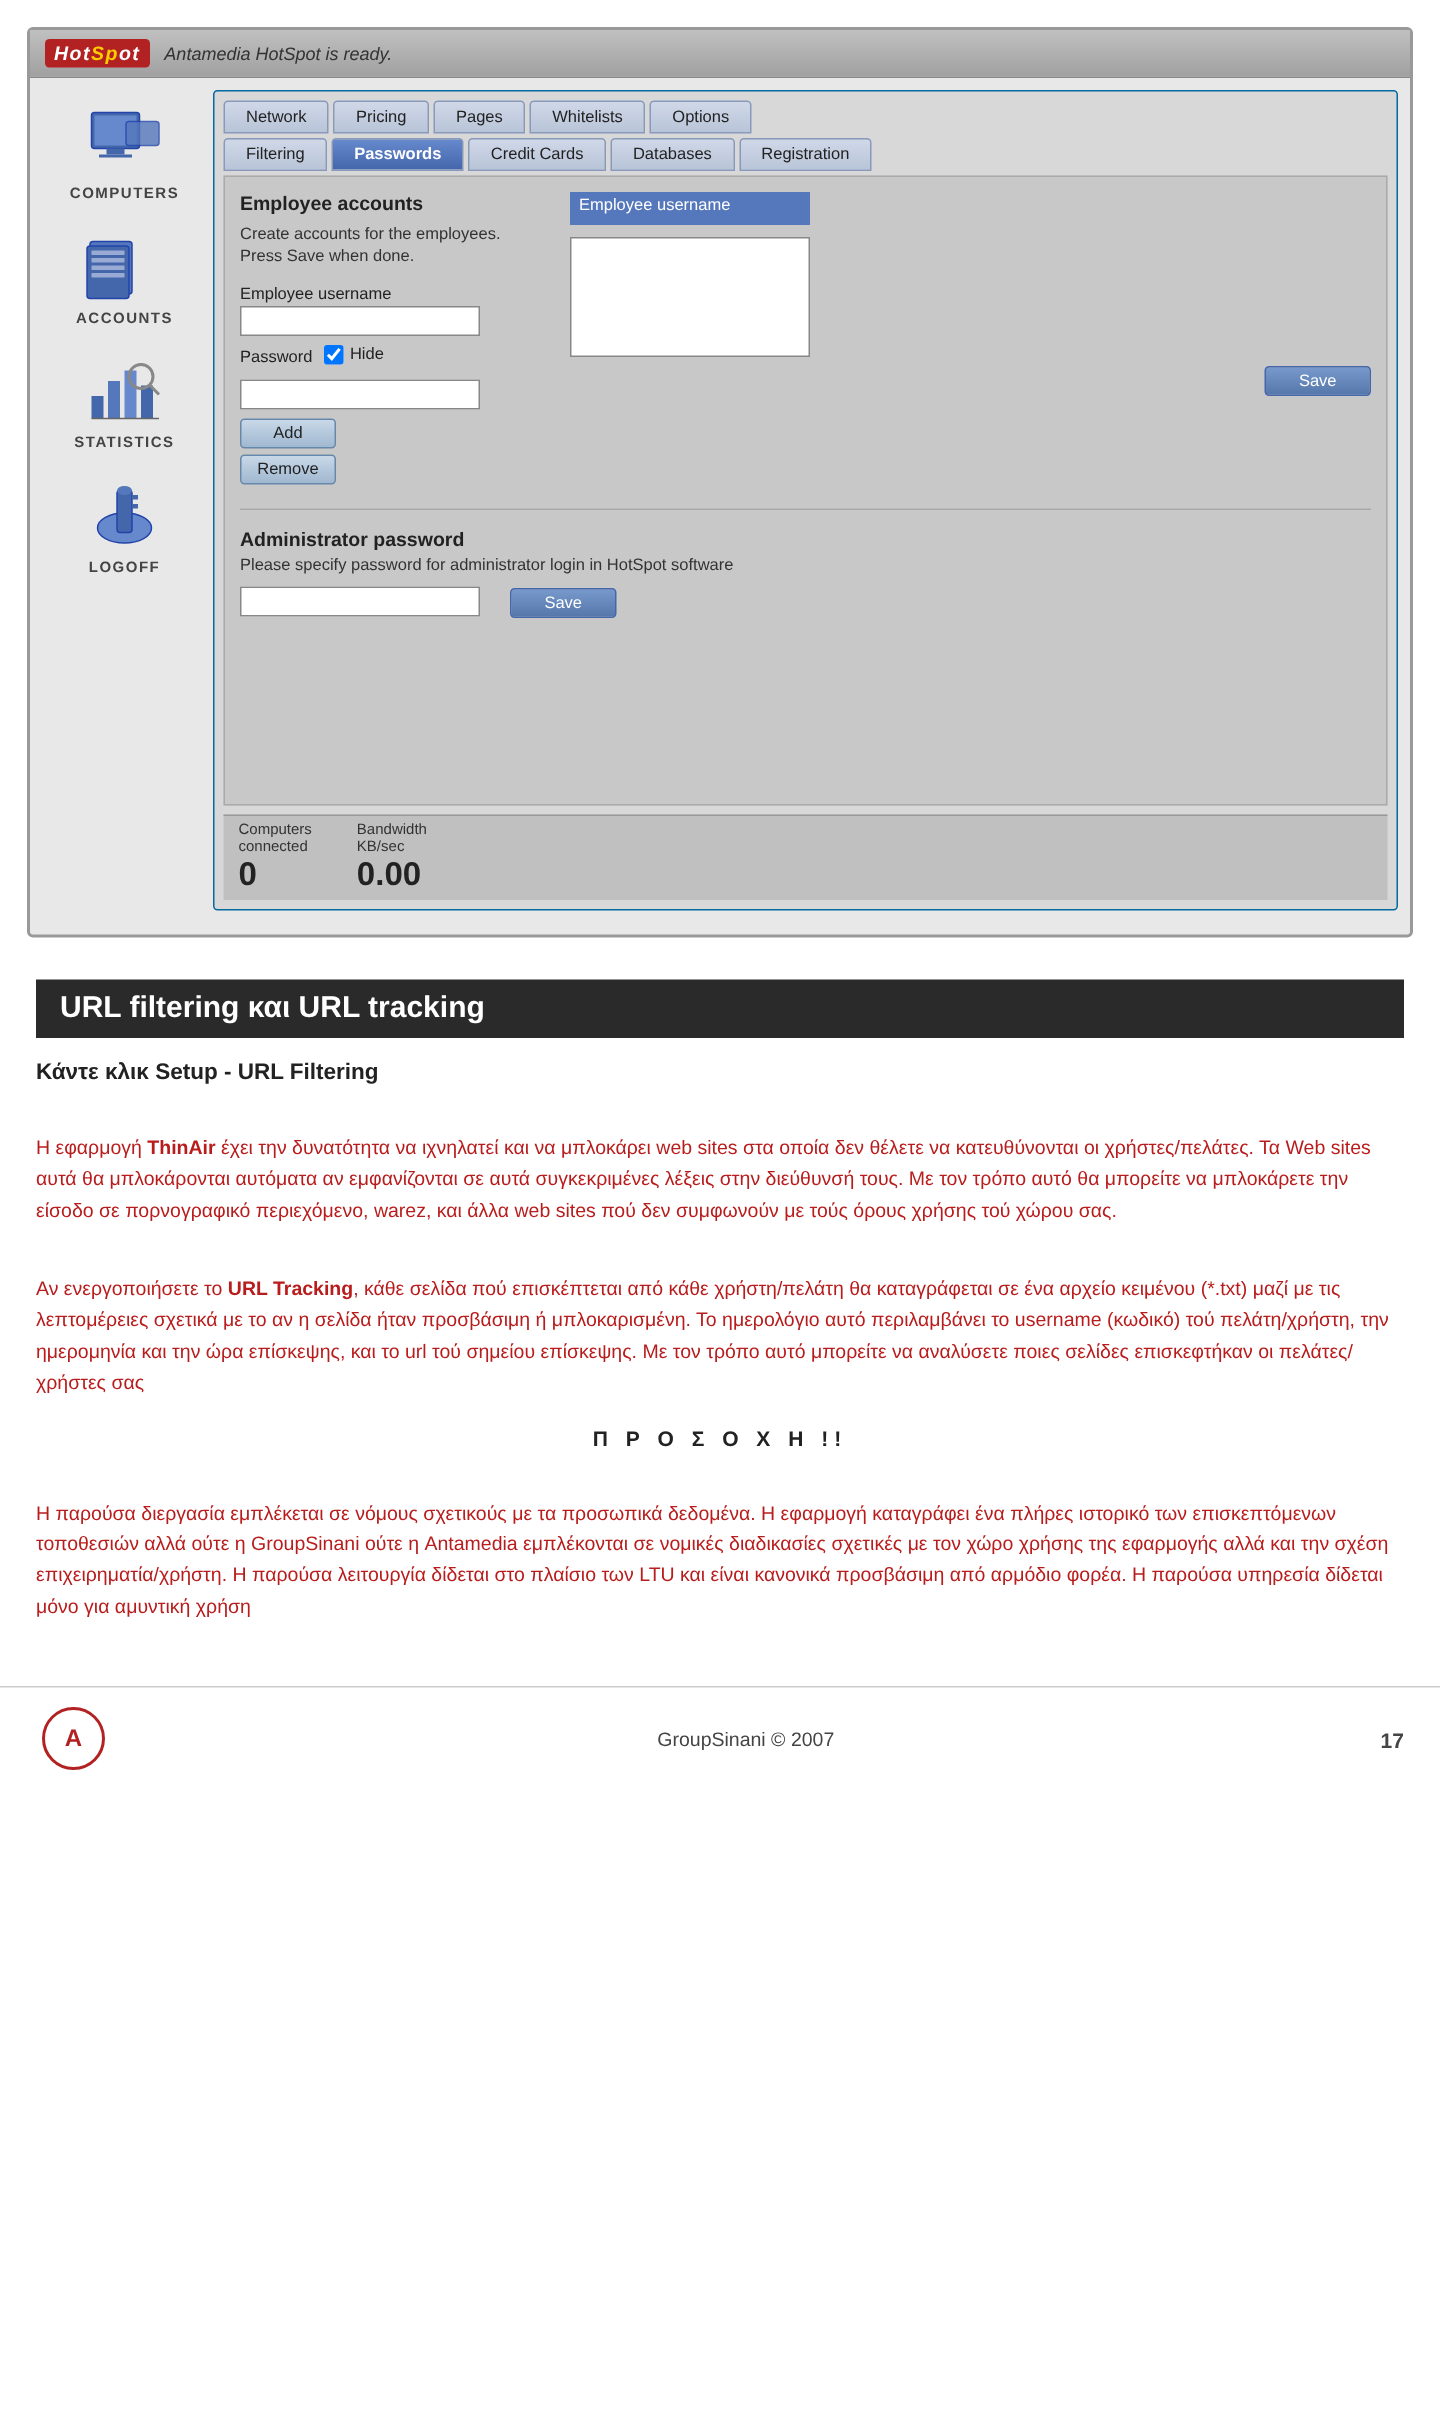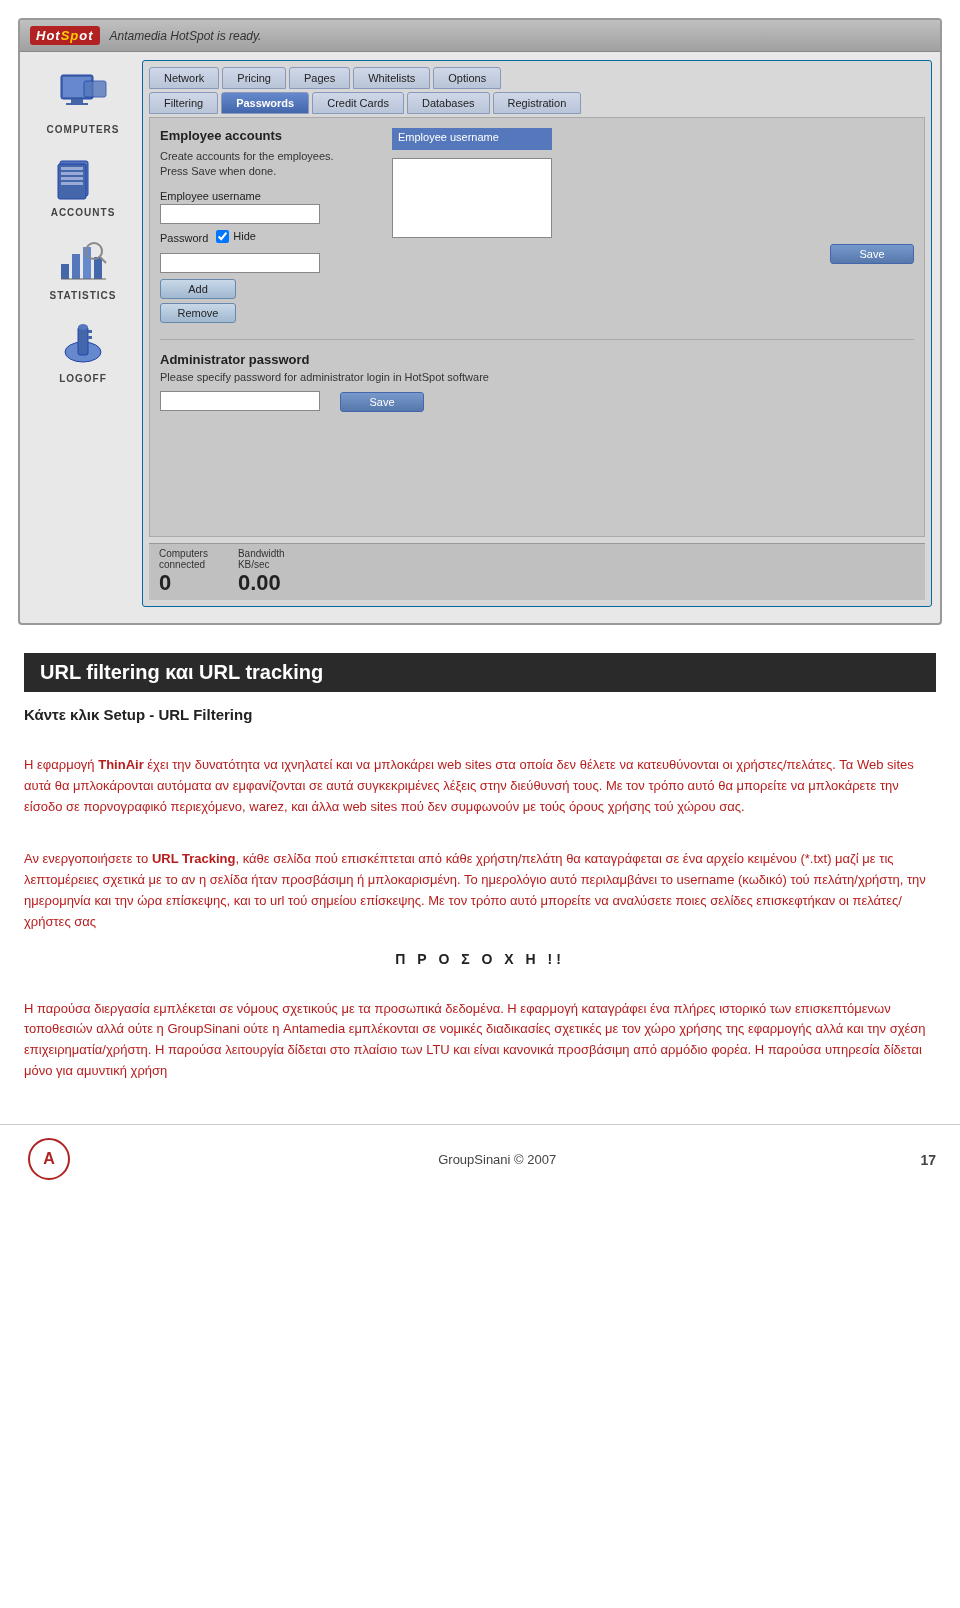--- a/index.html
+++ b/index.html
@@ -119,21 +119,21 @@
     .section-panel {
       background: #c8c8c8;
       border: 1px solid #aaa;
       padding: 10px;
       min-height: 420px;
     }
 
     
     .employee-box {
       display: flex;
-      gap: 32px;
+      gap: 20px;
     }
     .employee-left {
       flex: 0 0 200px;
     }
     .employee-right {
       flex: 1;
     }
 
     .emp-title {
       font-size: 13px;
@@ -165,36 +165,36 @@
     .checkbox-row {
       display: flex;
       align-items: center;
       gap: 4px;
       font-size: 11px;
       margin-bottom: 6px;
     }
 
     .btn {
       display: block;
-      width: 76px;
+      width: 64px;
       padding: 3px 8px;
       font-size: 11px;
       text-align: center;
       background: linear-gradient(to bottom, #c8d8e8, #a0b8d0);
       border: 1px solid #6688aa;
       border-radius: 3px;
       cursor: pointer;
       margin-bottom: 4px;
       color: #222;
     }
     .btn-save {
       background: linear-gradient(to bottom, #7799cc, #5577aa);
       color: #fff;
       border: 1px solid #4466aa;
-      width: 84px;
+      width: 71px;
     }
 
     
     .emp-list-box {
       background: #5577bb;
       color: #fff;
       width: 160px;
       height: 22px;
       font-size: 11px;
       padding: 3px 6px;

